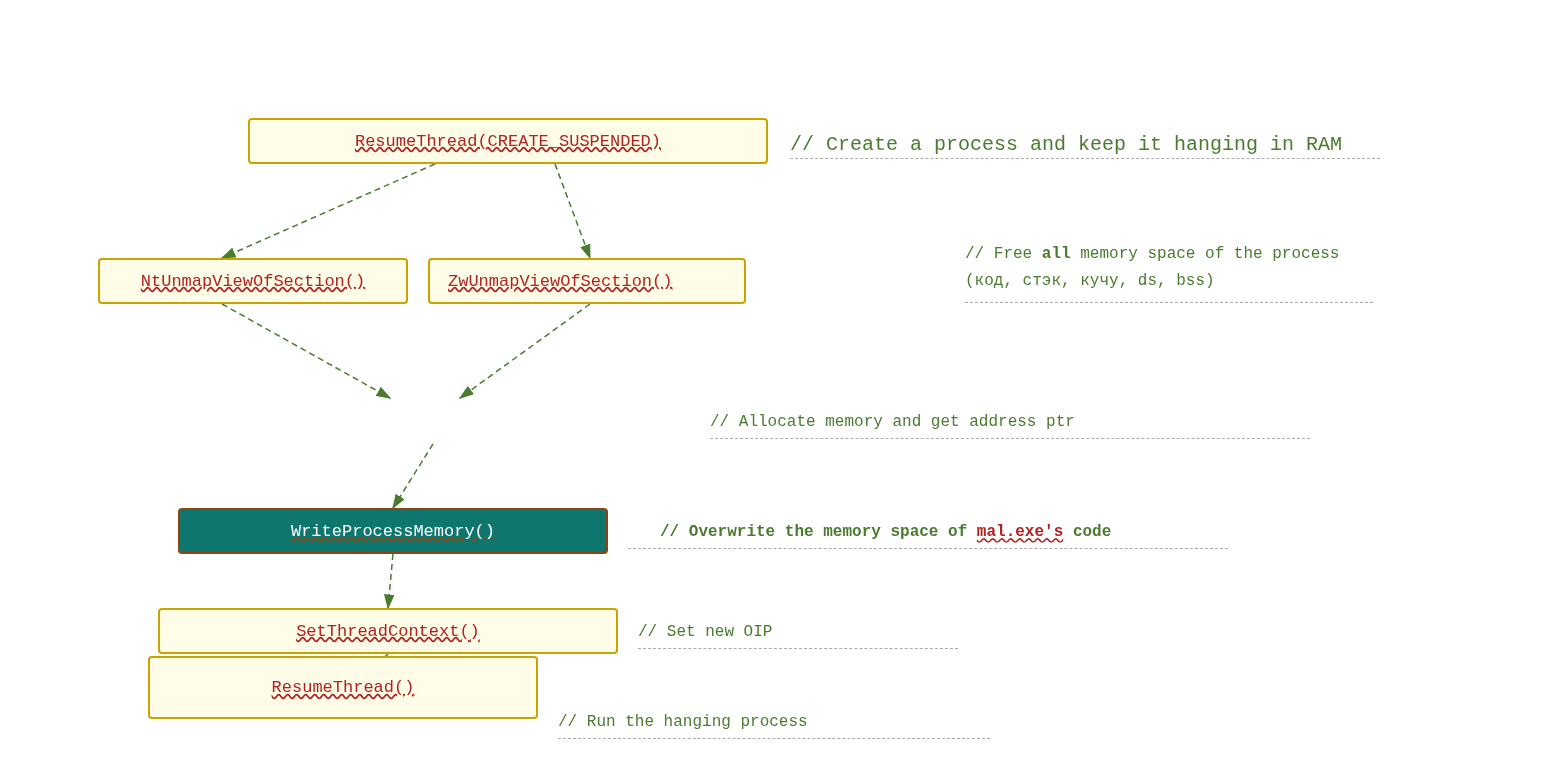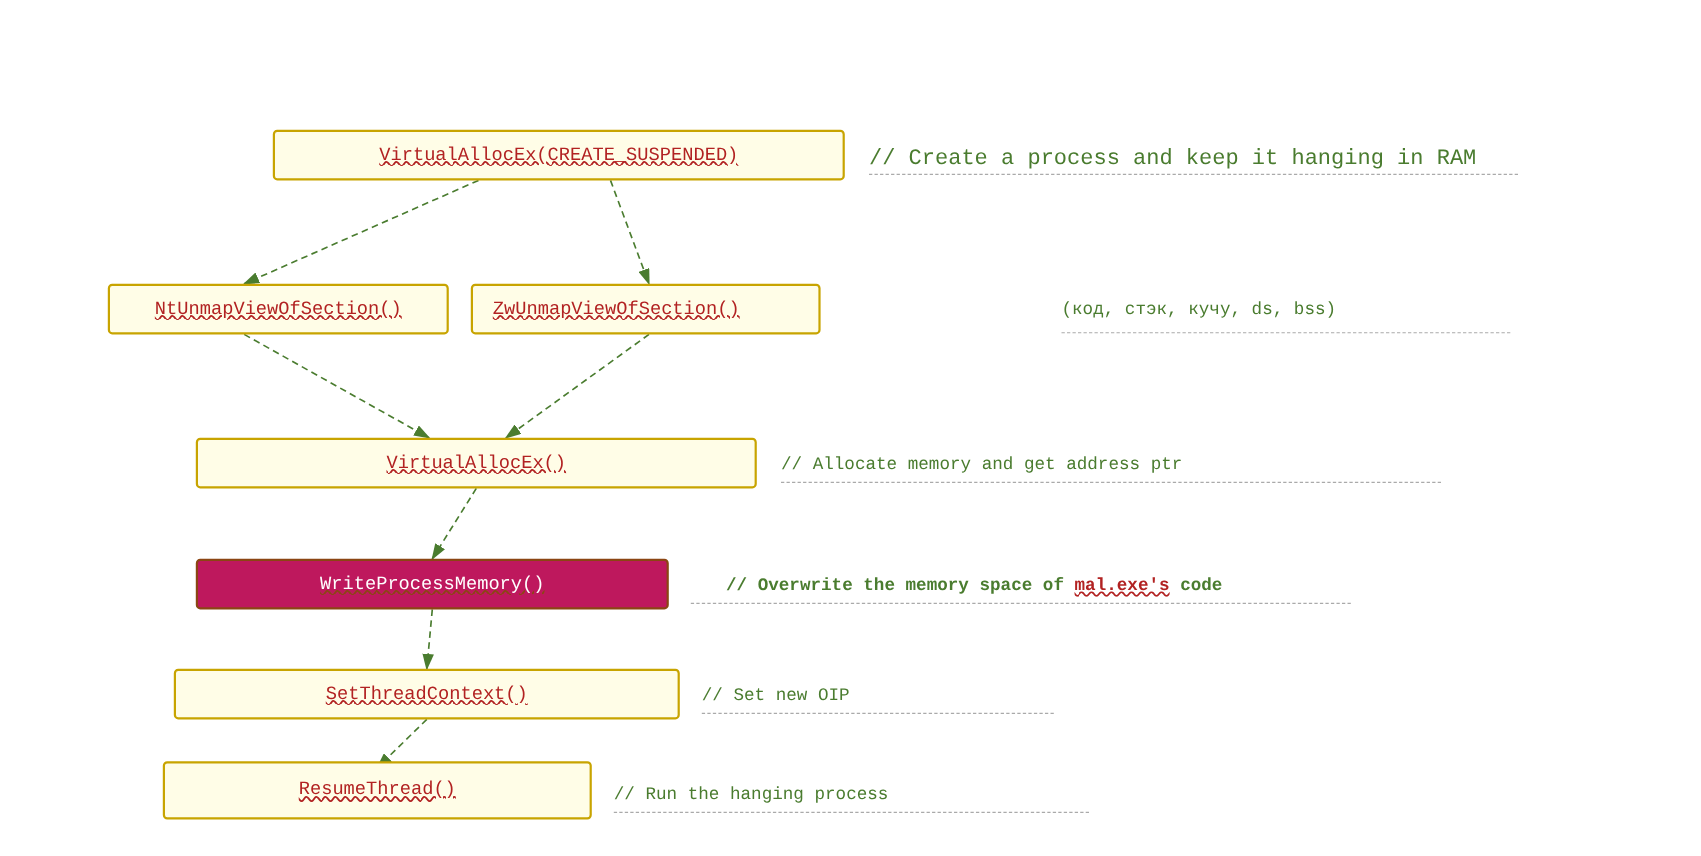--- a/index.html
+++ b/index.html
@@ -23,21 +23,21 @@
       border-radius: 4px;
       padding: 8px 18px;
       font-size: 17px;
       color: #b22222;
       white-space: nowrap;
       text-decoration: underline wavy #b22222;
     }
     .node-highlight {
       position: absolute;
       border: 2px solid #8b4513;
-      background: #be185d;
+      background: #0f766e;
       border-radius: 4px;
       padding: 8px 18px;
       font-size: 17px;
       color: #fff;
       white-space: nowrap;
       text-decoration: underline wavy #8b4513;
     }
     .comment {
       position: absolute;
       font-size: 16px;
@@ -76,51 +76,51 @@
 
     <line x1="388" y1="654" x2="343" y2="698" stroke="#4a7c2f" stroke-width="1.5" stroke-dasharray="6,4" marker-end="url(#arrowhead)"></line>
     <defs>
       <marker id="arrowhead" markerWidth="10" markerHeight="7" refX="9" refY="3.5" orient="auto">
         <polygon points="0 0, 10 3.5, 0 7" fill="#4a7c2f"></polygon>
       </marker>
     </defs>
   </svg>
 
   <div class="node" style="left:248px; top:118px; width:520px; height:46px; display:flex; align-items:center; justify-content:center;">
-    <span>VirtualAllocEx(CREATE_SUSPENDED)</span>
+    <span>ResumeThread(CREATE_SUSPENDED)</span>
   </div>
 
   <div class="node" style="left:68px; top:258px; width:310px; height:46px; display:flex; align-items:center; justify-content:center;margin-left:30px;">
     <span>NtUnmapViewOfSection()</span>
   </div>
 
   <div class="node" style="left:428px; top:258px; width:318px; height:46px; display:flex; align-items:center; ">
     <span>ZwUnmapViewOfSection()</span>
   </div>
 
-  <div class="node" style="left:178px; top:398px; width:510px; height:46px; display:flex; align-items:center; justify-content:center;">
-    <span>VirtualAllocEx()</span>
-  </div>
 
   <div class="node-highlight" style="left:178px; top:508px; width:430px; height:46px; display:flex; align-items:center; justify-content:center;">
     <span>WriteProcessMemory()</span>
   </div>
 
   <div class="node" style="left:158px; top:608px; width:460px; height:46px; display:flex; align-items:center; justify-content:center;">
     <span>SetThreadContext()</span>
   </div>
 
-  <div class="node" style="left:148px; top:692px; width:390px; height:53px; display:flex; align-items:center; justify-content:center;">
+  <div class="node" style="left:148px; top:656px; width:390px; height:63px; display:flex; align-items:center; justify-content:center;">
     <span>ResumeThread()</span>
   </div>
 
   <div class="comment" style="left:790px; top:133px; font-size:20px;">
     <span>// Create a process and keep it hanging in RAM</span>
   </div>
 
+  <div class="comment" style="left:965px; top:245px; font-size:16px;">
+    // Free <strong>all</strong> memory space of the process
+  </div>
   <div class="comment" style="left:965px; top:272px; font-size:16px;">
     (код, стэк, кучу, ds, bss)
   </div>
 
   <div class="comment" style="left:710px; top:413px; font-size:16px;">
     // Allocate memory and get address ptr
   </div>
 
   <div class="comment comment-bold" style="left:628px; top:523px; font-size:16px; font-weight:bold;margin-left:32px;">
     // Overwrite the memory space of <span style="text-decoration:underline wavy #b22222; color:#b22222;">mal.exe's</span> code

